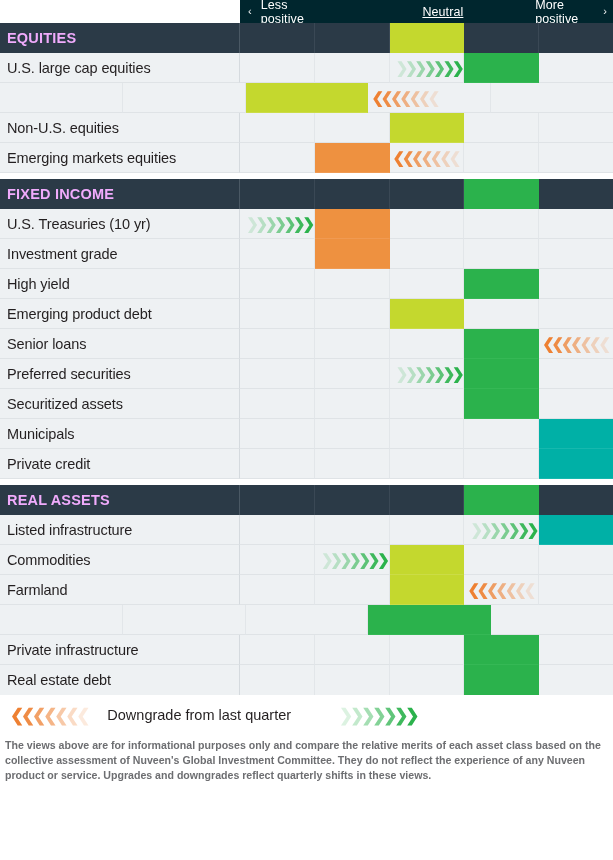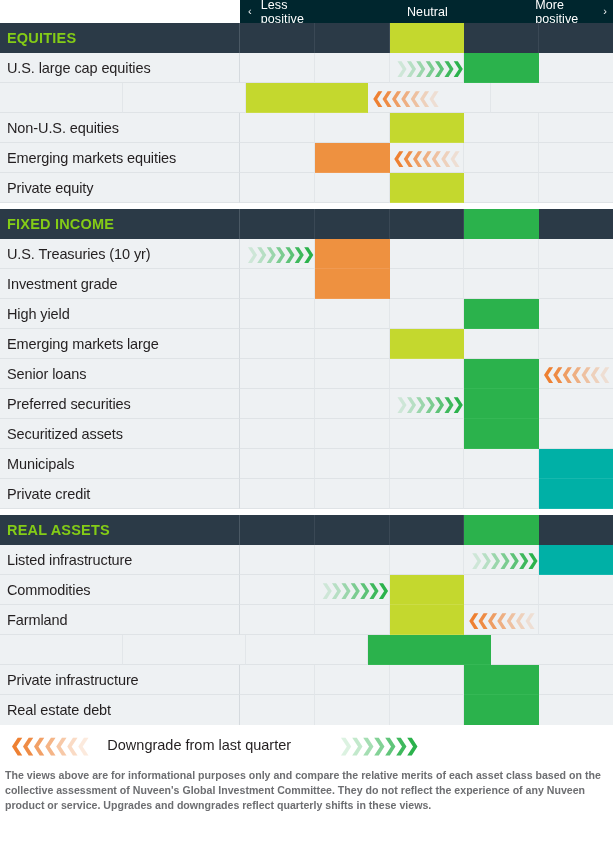--- a/index.html
+++ b/index.html
@@ -16,27 +16,27 @@
   .cells{display:flex;flex:1 1 auto;}
   .cell{flex:1 1 0;position:relative;box-sizing:border-box;}
 
   
   .scalehdr{height:23px;background:#ffffff;}
   .scalehdr .label{background:#ffffff;}
   .scalehdr .cells{background:#00262e;}
   .scalehdr .cell{display:flex;align-items:center;color:#ffffff;
                   font-size:12.5px;letter-spacing:.1px;}
   .sh-less{justify-content:flex-start;padding-left:8px;gap:9px;}
-  .sh-neutral{justify-content:center;}
+  .sh-neutral{justify-content:flex-end;text-decoration:underline;}
   .sh-more{justify-content:flex-end;padding-right:6px;gap:9px;}
   .chev{font-size:11px;line-height:1;opacity:.95;}
 
   
   .section{height:30px;background:#2b3a47;}
-  .section .label{color:#84cc16;font-size:14.5px;font-weight:bold;
+  .section .label{color:#f0abfc;font-size:14.5px;font-weight:bold;
                   letter-spacing:.2px;background:#2b3a47;
                   border-right:1px solid #4a5864;}
   .section .cell{background:#2b3a47;border-right:1px solid #3a4855;}
   .section .cell:last-child{border-right:none;}
 
   
   .data{height:30px;background:#0f172a;}
   .data .label{background:#eef1f3;border-right:1px solid #d5dade;
                border-bottom:1px solid #dfe3e6;color:#231f20;}
   .data .cell{background:#eef1f3;border-right:1px solid #e2e6e9;
@@ -175,30 +175,20 @@
               <span style="opacity:0.58">❮</span>
               <span style="opacity:0.42">❮</span>
               <span style="opacity:0.28">❮</span>
               <span style="opacity:0.16">❮</span>
             </span>
           </div>
           <div class="cell"></div>
           <div class="cell"></div>
         </div>
       </div>
-      <div class="row data">
-        <div class="label">Private equity</div>
-        <div class="cells">
-          <div class="cell"></div>
-          <div class="cell"></div>
-          <div class="cell fill-lime"></div>
-          <div class="cell"></div>
-          <div class="cell"></div>
-        </div>
-      </div>
       <div class="gap"></div>
       <div class="row section">
         <div class="label">FIXED INCOME</div>
         <div class="cells">
           <div class="cell"></div>
           <div class="cell"></div>
           <div class="cell"></div>
           <div class="cell fill-green"></div>
           <div class="cell"></div>
         </div>
@@ -237,21 +227,21 @@
         <div class="label">High yield</div>
         <div class="cells">
           <div class="cell"></div>
           <div class="cell"></div>
           <div class="cell"></div>
           <div class="cell fill-green"></div>
           <div class="cell"></div>
         </div>
       </div>
       <div class="row data">
-        <div class="label">Emerging markets large</div>
+        <div class="label">Emerging product debt</div>
         <div class="cells">
           <div class="cell"></div>
           <div class="cell"></div>
           <div class="cell fill-lime"></div>
           <div class="cell"></div>
           <div class="cell"></div>
         </div>
       </div>
       <div class="row data">
         <div class="label">Senior loans</div>

